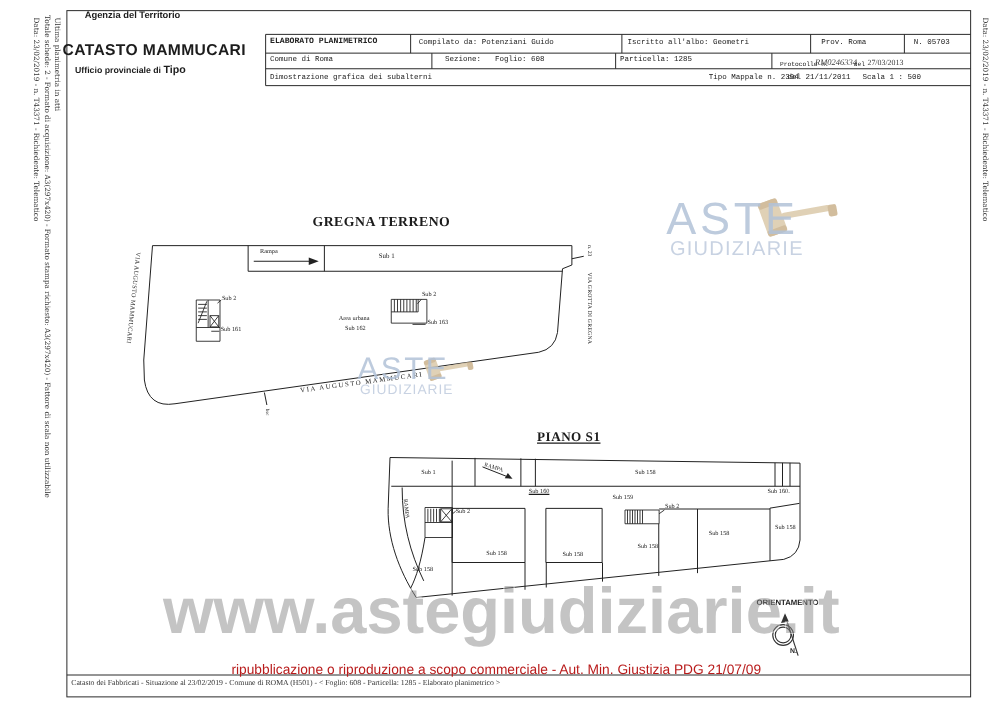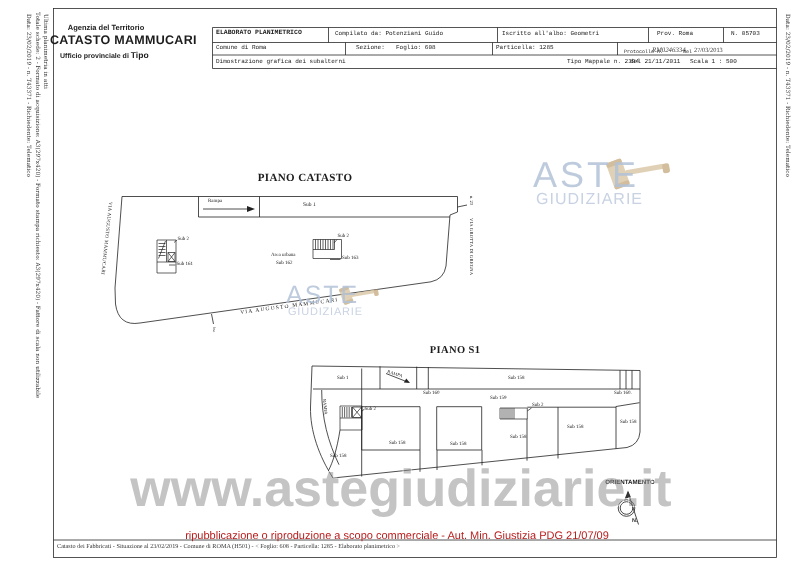--- a/index.html
+++ b/index.html
@@ -13,21 +13,21 @@
   .b{font-weight:bold;}
   .ctr{text-align:center;}
   .rot{transform-origin:0 0;}
   .vnote{position:absolute;z-index:3;line-height:1;white-space:nowrap;color:#333;
          font-family:"DejaVu Serif",serif;font-size:5.8px;transform:rotate(90deg);transform-origin:0 0;}
   .logo-word{position:absolute;z-index:4;line-height:1;white-space:nowrap;
          font-family:"Liberation Sans",sans-serif;opacity:.85;}
   .watermark{position:absolute;z-index:5;line-height:1;white-space:nowrap;
          font-family:"Liberation Sans",sans-serif;font-weight:bold;opacity:.5;
          text-shadow:1px 1px 0 #ffffff,-1px -1px 0 #ffffff;}
-  .underline{}
+  .underline{text-decoration:underline;}
 </style>
 </head>
 <body>
 
 <div class="page">
 
   <svg class="linework" width="800" height="566" viewBox="0 0 800 566">
     <g stroke="#2a2a2a" stroke-width="0.8" fill="none">
 
       <rect x="53.5" y="8.5" width="723" height="549"></rect>
@@ -108,21 +108,21 @@
       <rect x="350" y="294" width="26" height="3.4" rx="1.7" fill="#d9c6a4" transform="rotate(-10 350 296)"></rect>
       <rect x="374" y="289.5" width="4.5" height="6.5" rx="1.5" fill="#c7ad85" transform="rotate(-10 376 293)"></rect>
     </g>
   </svg>
 
   <div class="vnote" style="left:30px;top:14px;">Data: 23/02/2019 - n. T43371 - Richiedente: Telematico</div>
   <div class="vnote" style="left:39px;top:12px;">Totale schede: 2 - Formato di acquisizione: A3(297x420) - Formato stampa richiesto: A3(297x420) - Fattore di scala non utilizzabile</div>
   <div class="vnote" style="left:47px;top:14px;">Ultima planimetria in atti</div>
   <div class="vnote" style="left:789px;top:14px;">Data: 23/02/2019 - n. T43371 - Richiedente: Telematico</div>
 
-  <div class="lbl sans b ctr" style="left:54px;top:24px;width:104px;font-size:7.5px;">Agenzia del Territorio</div>
+  <div class="lbl sans b ctr" style="left:54px;top:8px;width:104px;font-size:7.5px;">Agenzia del Territorio</div>
   <div class="lbl sans b ctr" style="left:50px;top:34px;width:112px;font-size:12.5px;letter-spacing:.3px;">CATASTO MAMMUCARI</div>
   <div class="lbl sans b" style="left:60px;top:51px;font-size:7px;">
     <span>Ufficio provinciale di</span>
     <span style="font-size:8.5px;">Tipo</span>
   </div>
 
   <div class="lbl mono b" style="left:216px;top:30px;font-size:6.5px;">ELABORATO PLANIMETRICO</div>
   <div class="lbl mono" style="left:335px;top:31px;font-size:6px;">Compilato da: Potenziani Guido</div>
   <div class="lbl mono" style="left:502px;top:31px;font-size:6px;">Iscritto all'albo: Geometri</div>
   <div class="lbl mono" style="left:657px;top:31px;font-size:6px;">Prov. Roma</div>
@@ -133,21 +133,21 @@
   <div class="lbl mono" style="left:496px;top:45px;font-size:6px;">Particella: 1285</div>
   <div class="lbl mono" style="left:624px;top:49.5px;font-size:5px;">Protocollo n.</div>
   <div class="lbl" style="left:652px;top:47.5px;font-size:6.8px;font-style:italic;color:#3a3a3a;">RM0246334</div>
   <div class="lbl mono" style="left:683px;top:49.5px;font-size:5px;">del</div>
   <div class="lbl" style="left:694px;top:48px;font-size:6.3px;color:#3a3a3a;">27/03/2013</div>
   <div class="lbl mono" style="left:216px;top:58.5px;font-size:6px;">Dimostrazione grafica dei subalterni</div>
   <div class="lbl mono" style="left:567px;top:59px;font-size:6px;">Tipo Mappale n. 2394</div>
   <div class="lbl mono" style="left:630px;top:59px;font-size:6px;">del 21/11/2011</div>
   <div class="lbl mono" style="left:690px;top:59px;font-size:6px;">Scala 1 : 500</div>
 
-  <div class="lbl b ctr" style="left:250px;top:172.5px;width:110px;font-size:11px;letter-spacing:.4px;">PIANO CATASTO</div>
+  <div class="lbl b ctr" style="left:250px;top:172.5px;width:110px;font-size:11px;letter-spacing:.4px;">GREGNA TERRENO</div>
   <div class="lbl" style="left:208px;top:199px;font-size:5px;">Rampa</div>
   <div class="lbl" style="left:303px;top:203px;font-size:5.5px;">Sub 1</div>
   <div class="lbl" style="left:177.5px;top:236.5px;font-size:5px;">Sub 2</div>
   <div class="lbl" style="left:176.5px;top:262px;font-size:5px;">Sub 161</div>
   <div class="lbl" style="left:271px;top:253px;font-size:5px;">Area urbana</div>
   <div class="lbl" style="left:276px;top:261px;font-size:5px;">Sub 162</div>
   <div class="lbl" style="left:337.5px;top:234px;font-size:5px;">Sub 2</div>
   <div class="lbl" style="left:342px;top:256px;font-size:5px;">Sub 163</div>
   <div class="lbl rot" style="left:112px;top:202px;font-size:5px;letter-spacing:.3px;transform:rotate(96deg);">VIA AUGUSTO MAMMUCARI</div>
   <div class="lbl rot" style="left:240px;top:311px;font-size:5.5px;letter-spacing:1.2px;transform:rotate(-7.5deg);">VIA AUGUSTO MAMMUCARI</div>

